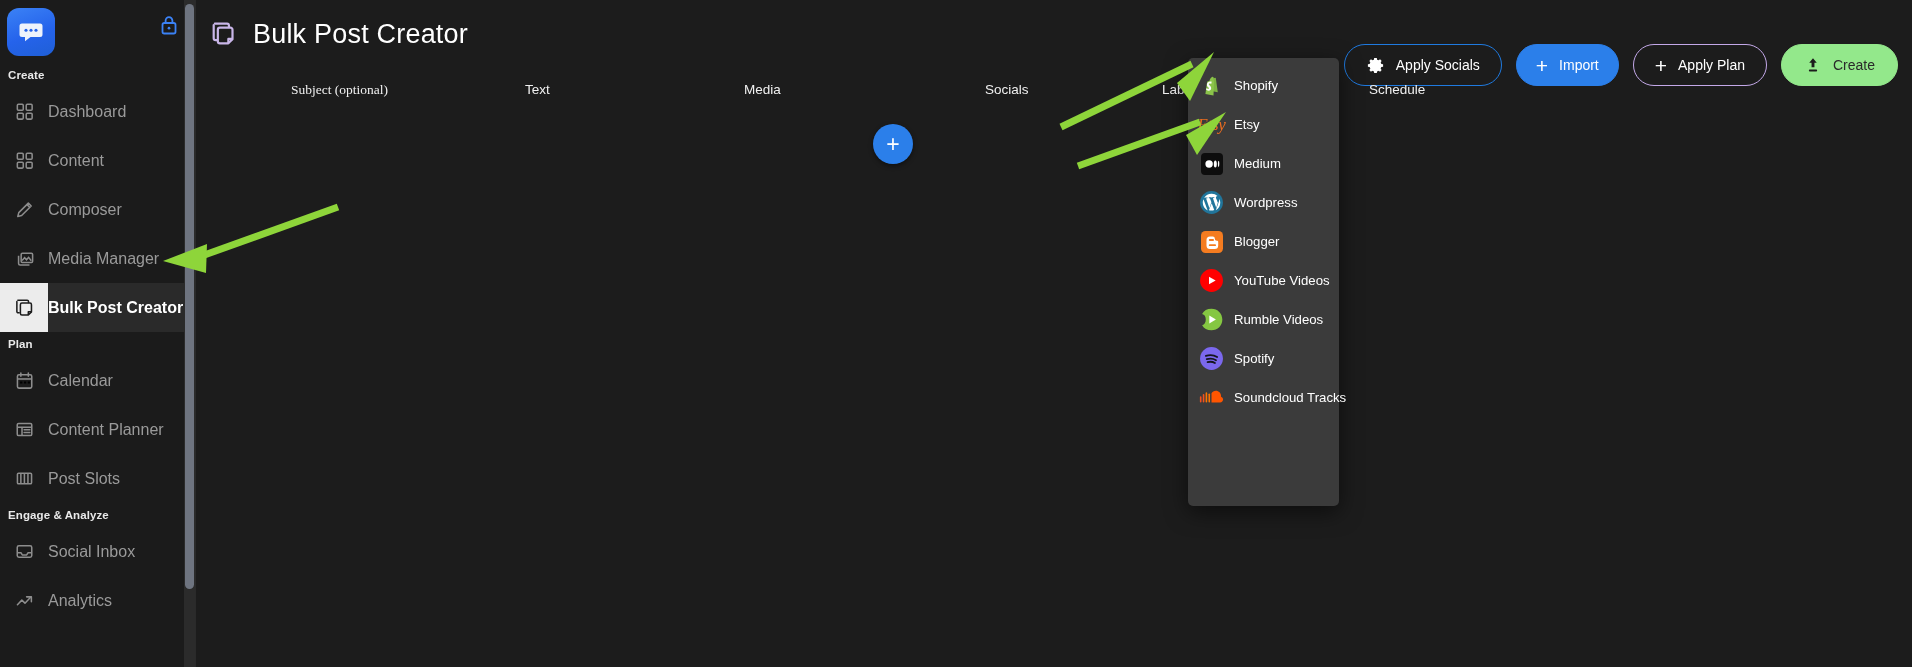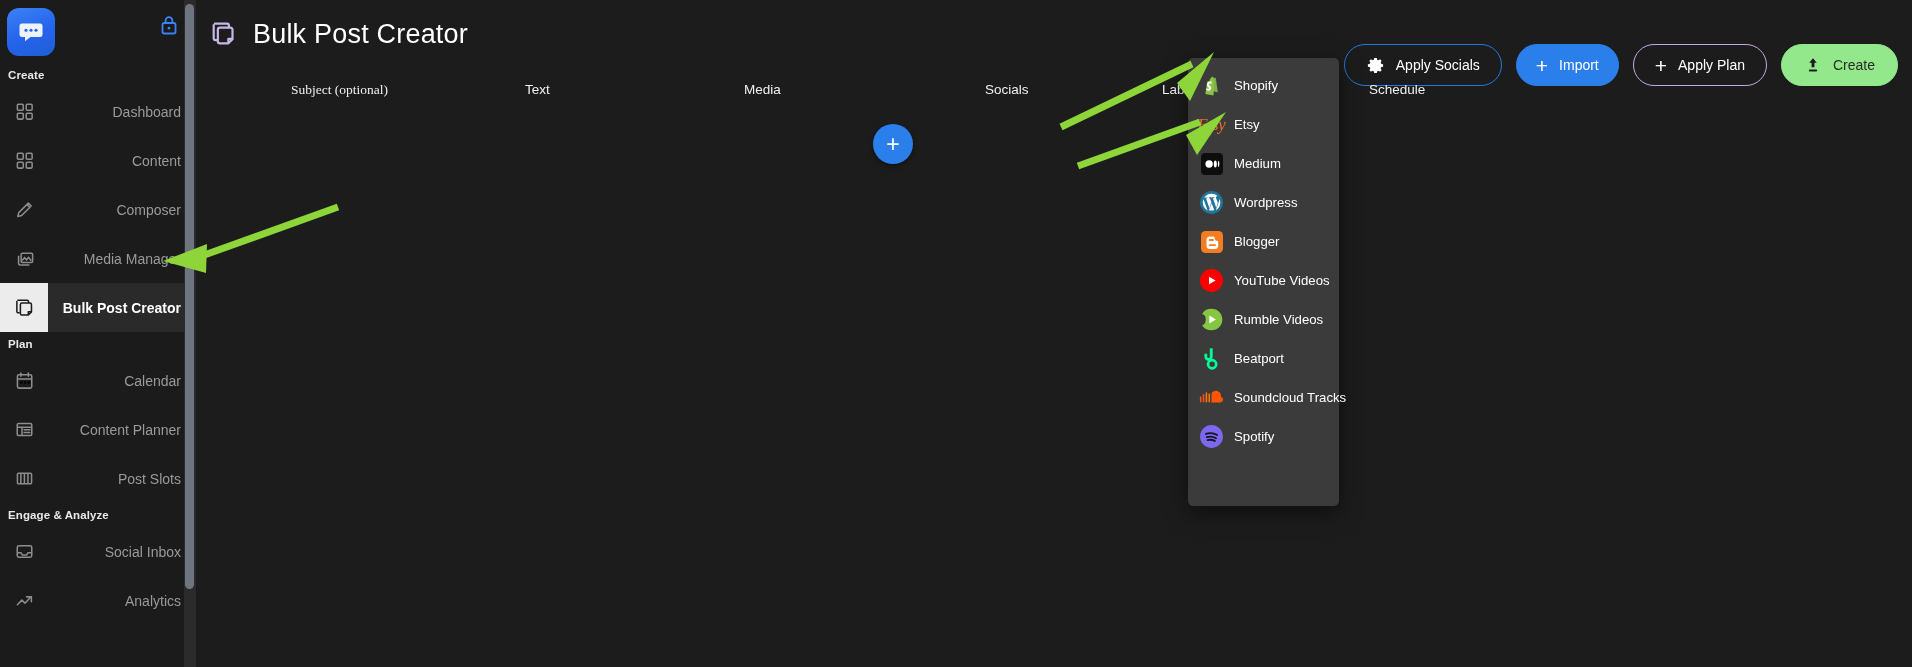--- a/index.html
+++ b/index.html
@@ -52,22 +52,22 @@
     position: relative;
     height: 49px;
     display: flex; align-items: center;
   }
   .nav-item .ico-box {
     width: 48px; height: 49px;
     display: flex; align-items: center; justify-content: center;
     flex: 0 0 48px;
   }
   .nav-item .nav-label {
-    flex: 1; text-align: right; padding-right: 14px;
-    color: #9a9a9a; font-size: 14px; white-space: nowrap;
+    flex: 1; padding-right: 14px;
+    color: #9a9a9a; font-size: 16px; white-space: nowrap;
   }
   .nav-item.active { background: #2a2a2a; }
   .nav-item.active .ico-box { background: #ececec; }
   .nav-item.active .nav-label { color: #ffffff; font-weight: bold; }
   .nav-item.active .ico-box svg { stroke: #1c1c1c; }
 
   .nav-item svg { stroke: #8d8d8d; fill: none; stroke-width: 1.6; }
 
   
   #main {
@@ -429,46 +429,37 @@
         <svg width="25" height="25" viewBox="0 0 24 24">
           <path d="M12 1.6c6 0 10.4 4.6 10.4 10.4S18 22.4 12 22.4c-4.4 0-7.2-1.8-9-5 2.3-.4 3.5-2.6 3.5-5.4S5.3 7 3 6.6c1.8-3.2 4.6-5 9-5z" fill="#85c742"></path>
           <path d="M9.9 8.2l6.3 3.8-6.3 3.8z" fill="#ffffff"></path>
         </svg>
       </span>
       <span class="dd-label">Rumble Videos</span>
     </div>
     <div class="dd-item">
       <span class="dd-ico">
         <svg width="25" height="25" viewBox="0 0 24 24">
-          <path d="M10.4 2.2v8.1c0 .9-.5 1.3-1.2 1.3-.8 0-1.3-.5-1.3-1.3V7.4H5.2v3c0 2.3 1.7 4 4 4 2.2 0 3.9-1.7 3.9-4V2.2h-2.7z" fill="#01ff95"></path>
-          <path d="M12.6 12.3a5.2 5.2 0 1 0 0 10.4 5.2 5.2 0 0 0 0-10.4zm0 7.8a2.6 2.6 0 1 1 0-5.2 2.6 2.6 0 0 1 0 5.2z" fill="#01ff95"></path>
-        </svg>
-      </span>
-      <span class="dd-label">Beatport</span>
+          <circle cx="12" cy="12" r="11" fill="#7b68ee"></circle>
+          <path d="M6.6 9.5c3.6-1.1 7.8-.8 10.8 1.1M7.4 12.6c3-.8 6.4-.6 8.9 1M8.2 15.5c2.5-.6 5.1-.4 7.1.8" stroke="#15151f" stroke-width="1.75" fill="none" stroke-linecap="round"></path>
+        </svg>
+      </span>
+      <span class="dd-label">Spotify</span>
     </div>
     <div class="dd-item">
       <span class="dd-ico">
         <svg width="27" height="22" viewBox="0 0 28 22">
           <rect x="1" y="9" width="1.8" height="7" rx=".9" fill="#f4501e"></rect>
           <rect x="4.2" y="6.5" width="1.8" height="9.5" rx=".9" fill="#f4501e"></rect>
           <rect x="7.4" y="4.5" width="1.8" height="11.5" rx=".9" fill="#ff7400"></rect>
           <rect x="10.6" y="6" width="1.8" height="10" rx=".9" fill="#ff7400"></rect>
           <path d="M14 5.6c1-1.6 2.8-2.7 4.9-2.7 3.2 0 5.8 2.6 5.8 5.8 0 .3 0 .6-.1.9 1.4.4 2.4 1.7 2.4 3.2 0 1.8-1.5 3.2-3.3 3.2H14V5.6z" fill="#ff5500"></path>
         </svg>
       </span>
       <span class="dd-label">Soundcloud Tracks</span>
-    </div>
-    <div class="dd-item">
-      <span class="dd-ico">
-        <svg width="25" height="25" viewBox="0 0 24 24">
-          <circle cx="12" cy="12" r="11" fill="#7b68ee"></circle>
-          <path d="M6.6 9.5c3.6-1.1 7.8-.8 10.8 1.1M7.4 12.6c3-.8 6.4-.6 8.9 1M8.2 15.5c2.5-.6 5.1-.4 7.1.8" stroke="#15151f" stroke-width="1.75" fill="none" stroke-linecap="round"></path>
-        </svg>
-      </span>
-      <span class="dd-label">Spotify</span>
     </div>
   </div>
 
 <svg id="annotations" viewBox="0 0 1912 667">
   <g>
     <path d="M338 207 L196 258" stroke="#8ed53a" stroke-width="7" stroke-linecap="butt" fill="none"></path>
     <path d="M163 261 L207 244 L206 273 Z" fill="#8ed53a"></path>
   </g>
   <g>
     <path d="M1061 127 L1192 64" stroke="#8ed53a" stroke-width="7" stroke-linecap="butt" fill="none"></path>

